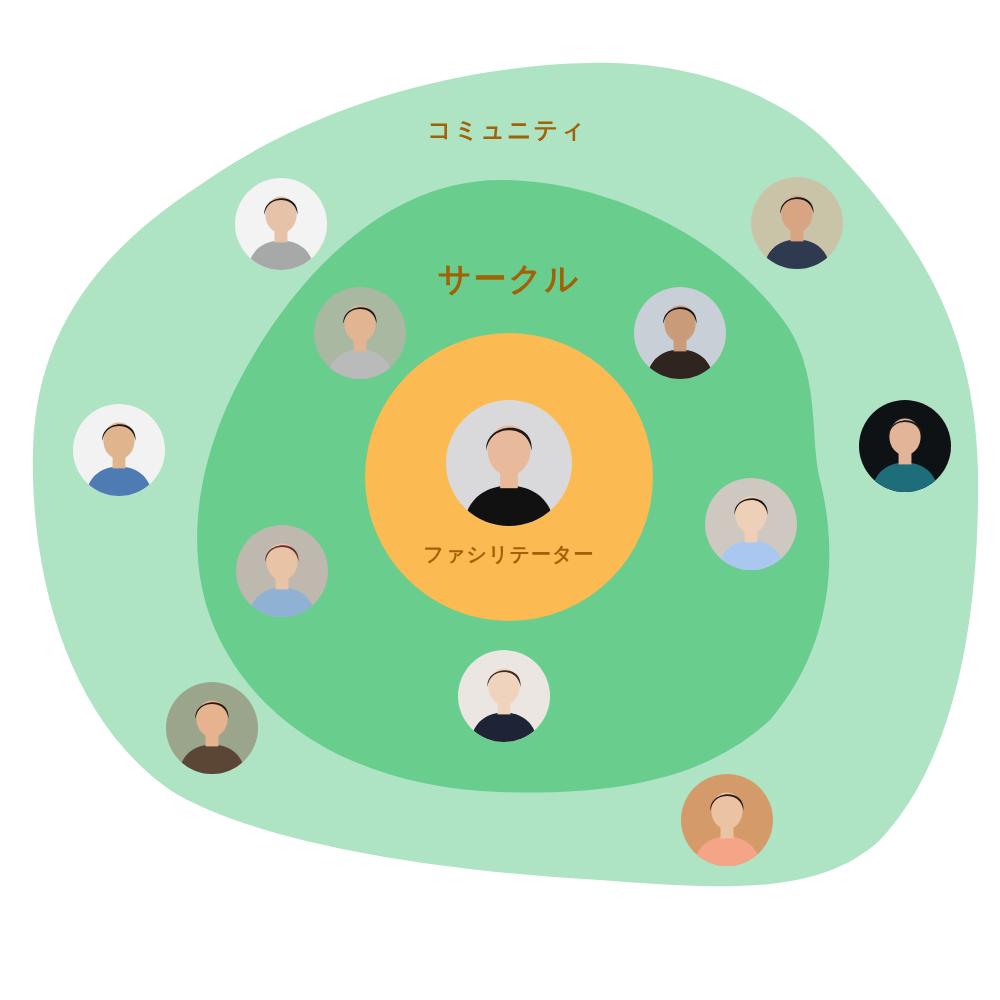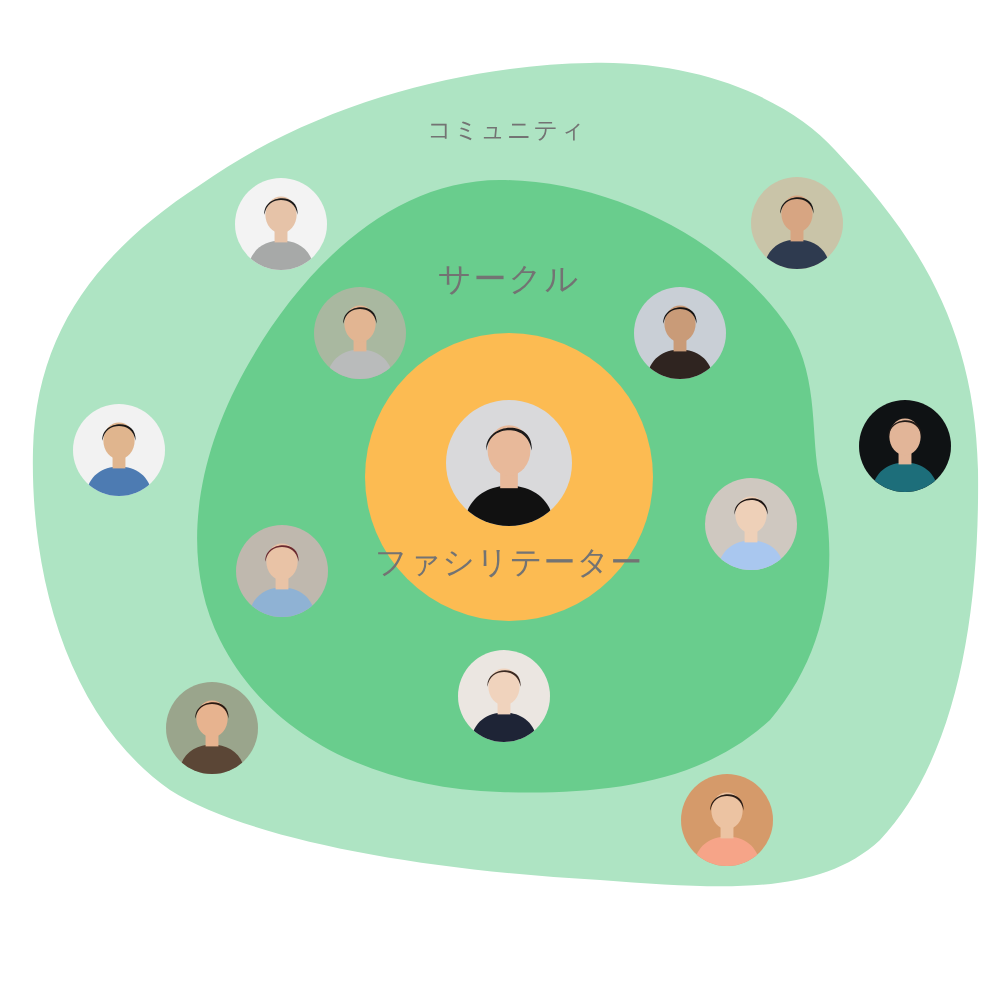--- a/index.html
+++ b/index.html
@@ -1,19 +1,19 @@
 <!DOCTYPE html>
 <html><head>
 <meta charset="utf-8">
 <style>
   html, body { margin:0; padding:0; background:#ffffff; }
   body { width:1000px; height:1000px; position:relative; overflow:hidden;
          font-family: "DejaVu Sans", "Liberation Sans", sans-serif; }
   svg.bg { position:absolute; left:0; top:0; }
-  .label { position:absolute; color:#737373; font-weight:normal; white-space:nowrap;
+  .label { position:absolute; color:#a16207; font-weight:bold; white-space:nowrap;
            transform:translateX(-50%); letter-spacing:2px; }
   .avatar { position:absolute; width:92px; height:92px; border-radius:50%; overflow:hidden;
             transform:translate(-50%,-50%); }
   .avatar.big { width:126px; height:126px; }
   .avatar svg { width:100%; height:100%; display:block; }
 </style>
 </head>
 <body>
 
 <svg class="bg" width="1000" height="1000" viewBox="0 0 1000 1000">
@@ -21,21 +21,21 @@
            C 820 895 730 890 600 880 C 420 870 250 840 170 790 C 70 720 30 580 33 450
            C 36 330 100 250 200 185 C 320 100 470 65 590 63 Z" fill="#aee4c3"></path>
   <path id="circle-blob" d="M 500 180 C 610 180 730 240 790 330 C 820 380 810 440 820 480
            C 840 560 830 650 770 720 C 700 785 600 795 500 792 C 380 788 270 740 220 640
            C 180 560 195 460 245 370 C 300 270 390 180 500 180 Z" fill="#69cd8d"></path>
   <circle id="facil-circle" cx="509" cy="477" r="144" fill="#fcbb52"></circle>
 </svg>
 
 <div class="label" style="left:507px; top:114px; font-size:24px;">コミュニティ</div>
 <div class="label" style="left:509px; top:257px; font-size:33px;">サークル</div>
-<div class="label" style="left:509px; top:541px; font-size:32px; letter-spacing:1px;">ファシリテーター</div>
+<div class="label" style="left:509px; top:541px; font-size:20px; letter-spacing:1px;">ファシリテーター</div>
 
 <div id="avatars">
     <div class="avatar big" style="left: 509px; top: 463px;">
       <svg viewBox="0 0 100 100">
         <rect width="100" height="100" fill="#d9d9db"></rect>
         <path d="M14 100 C16 78 32 68 50 68 C68 68 84 78 86 100 Z" fill="#111111"></path>
         <rect x="43" y="52" width="14" height="18" fill="#e8b99a"></rect>
         <ellipse cx="50" cy="40" rx="17" ry="20" fill="#e8b99a"></ellipse>
         <path d="M32 40 C30 18 70 14 68 40 C66 28 58 24 50 24 C42 24 34 28 32 40 Z" fill="#1c1a1a"></path>
       </svg>

